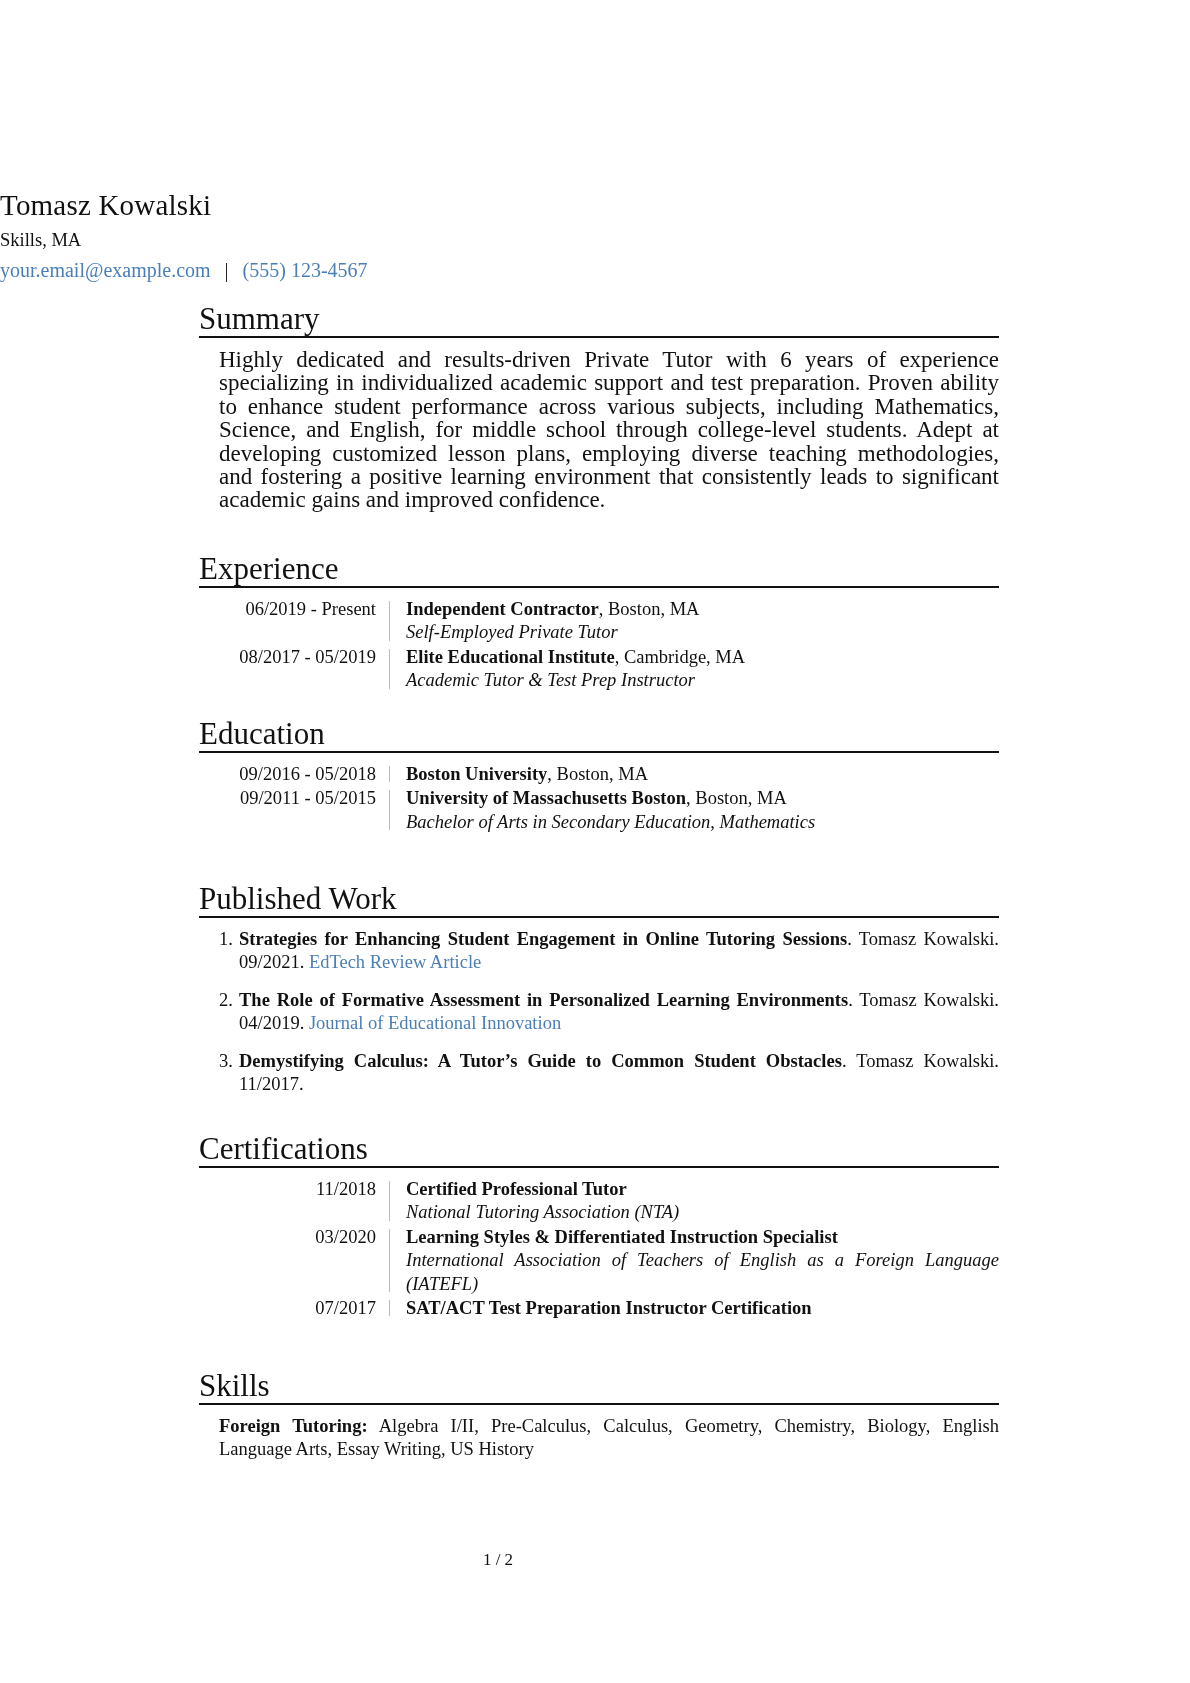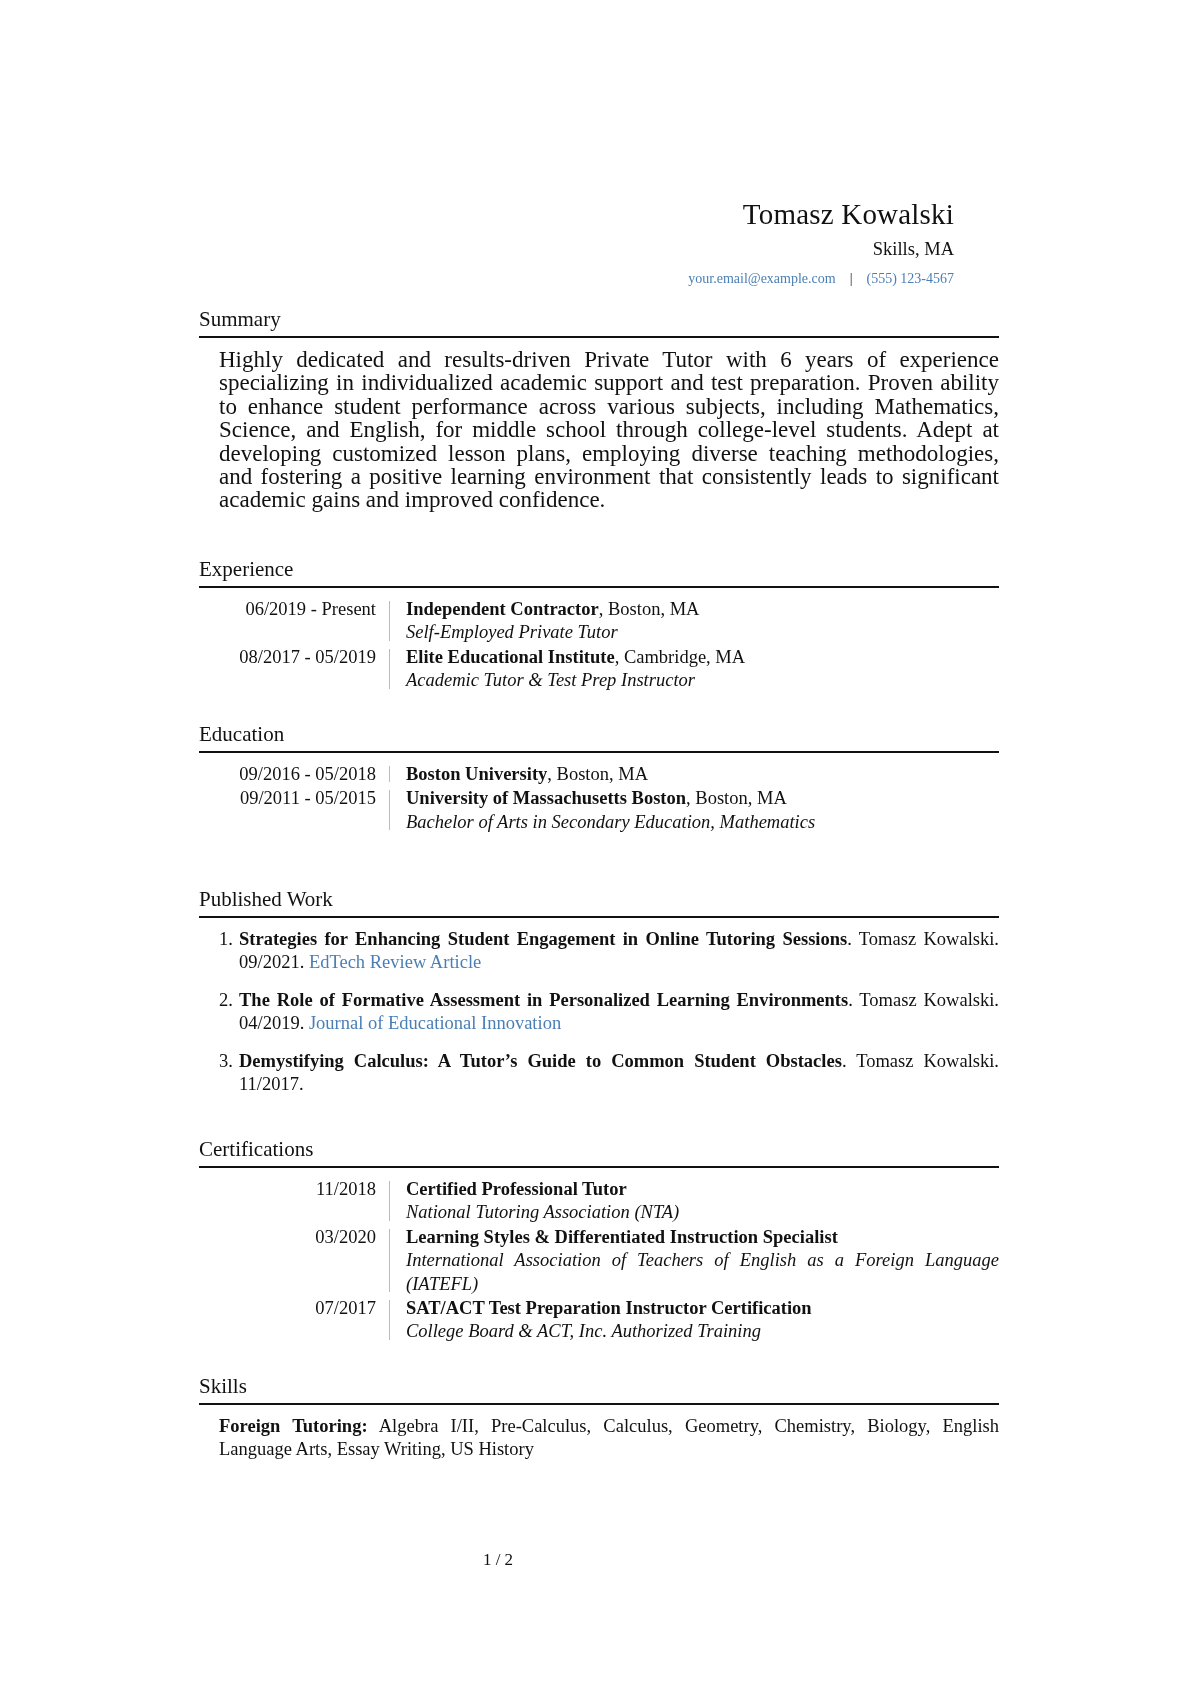--- a/index.html
+++ b/index.html
@@ -1,26 +1,26 @@
 <!DOCTYPE html>
 <html><head>
 <meta charset="utf-8">
 <style>
   html, body { margin: 0; padding: 0; background: #ffffff; }
   body { width: 1190px; height: 1683px; position: relative; font-family: "Liberation Serif", "DejaVu Serif", serif; color: #111; }
   .page { position: absolute; left: 0; top: 0; width: 1190px; height: 1683px; }
-  .header { position: absolute; top: 196px; left: 0; width: 954px; text-align: right; }
+  .header { position: absolute; top: 187px; left: 0; width: 954px; text-align: left; }
   .name { font-size: 29px; font-weight: 500; letter-spacing: 0.2px; margin: 0; line-height: 36px; }
   .location { font-size: 18.5px; line-height: 26px; margin-top: 4px; }
-  .contacts { font-size: 14px; line-height: 26px; margin-top: 4px; color: #3a6ea5; }
+  .contacts { font-size: 20px; line-height: 26px; margin-top: 4px; color: #3a6ea5; }
   .contacts .sep { color: #222; margin: 0 14px; }
   .contacts a { color: #4a7fb5; text-decoration: none; }
 
   .section { position: absolute; left: 199px; width: 800px; }
-  .section-title { font-size: 21px; line-height: 28px; margin: 0; font-weight: normal; }
+  .section-title { font-size: 31px; line-height: 28px; margin: 0; font-weight: normal; }
   .rule { height: 0; border-top: 2px solid #111; margin-top: 3px; }
   .body-text { font-size: 23px; line-height: 23.4px; text-align: justify; padding-left: 20px; margin-top: 10px; }
 
   .entries { margin-top: 10px; }
   .entry { display: flex; font-size: 18.5px; line-height: 23.4px; margin-bottom: 1px; }
   .entry .date { width: 177px; text-align: right; padding-right: 13px; flex-shrink: 0; }
   .entry .bar { width: 1px; background: #bbb; margin: 3px 0 4px 0; flex-shrink: 0; }
   .entry .content { padding-left: 16px; flex: 1; }
   .entry .title b { font-weight: bold; }
   .entry .sub { font-style: italic; }
@@ -139,21 +139,20 @@
         <div class="content">
           <div class="title"><b>Learning Styles &amp; Differentiated Instruction Specialist</b></div>
           <div class="sub just">International Association of Teachers of English as a Foreign Language (IATEFL)</div>
         </div>
       </div>
       <div class="entry">
         <div class="date">07/2017</div>
         <div class="bar"></div>
         <div class="content">
           <div class="title"><b>SAT/ACT Test Preparation Instructor Certification</b></div>
-          <div class="sub">College Board &amp; ACT, Inc. Authorized Training</div>
         </div>
       </div>
     </div>
   </div>
 
   <div class="section" style="top:1372px;">
     <h2 class="section-title">Skills</h2>
     <div class="rule"></div>
     <div class="skills"><b>Foreign Tutoring:</b><span> Algebra I/II, Pre-Calculus, Calculus, Geometry, Chemistry, Biology, English Language Arts, Essay Writing, US History</span></div>
   </div>

